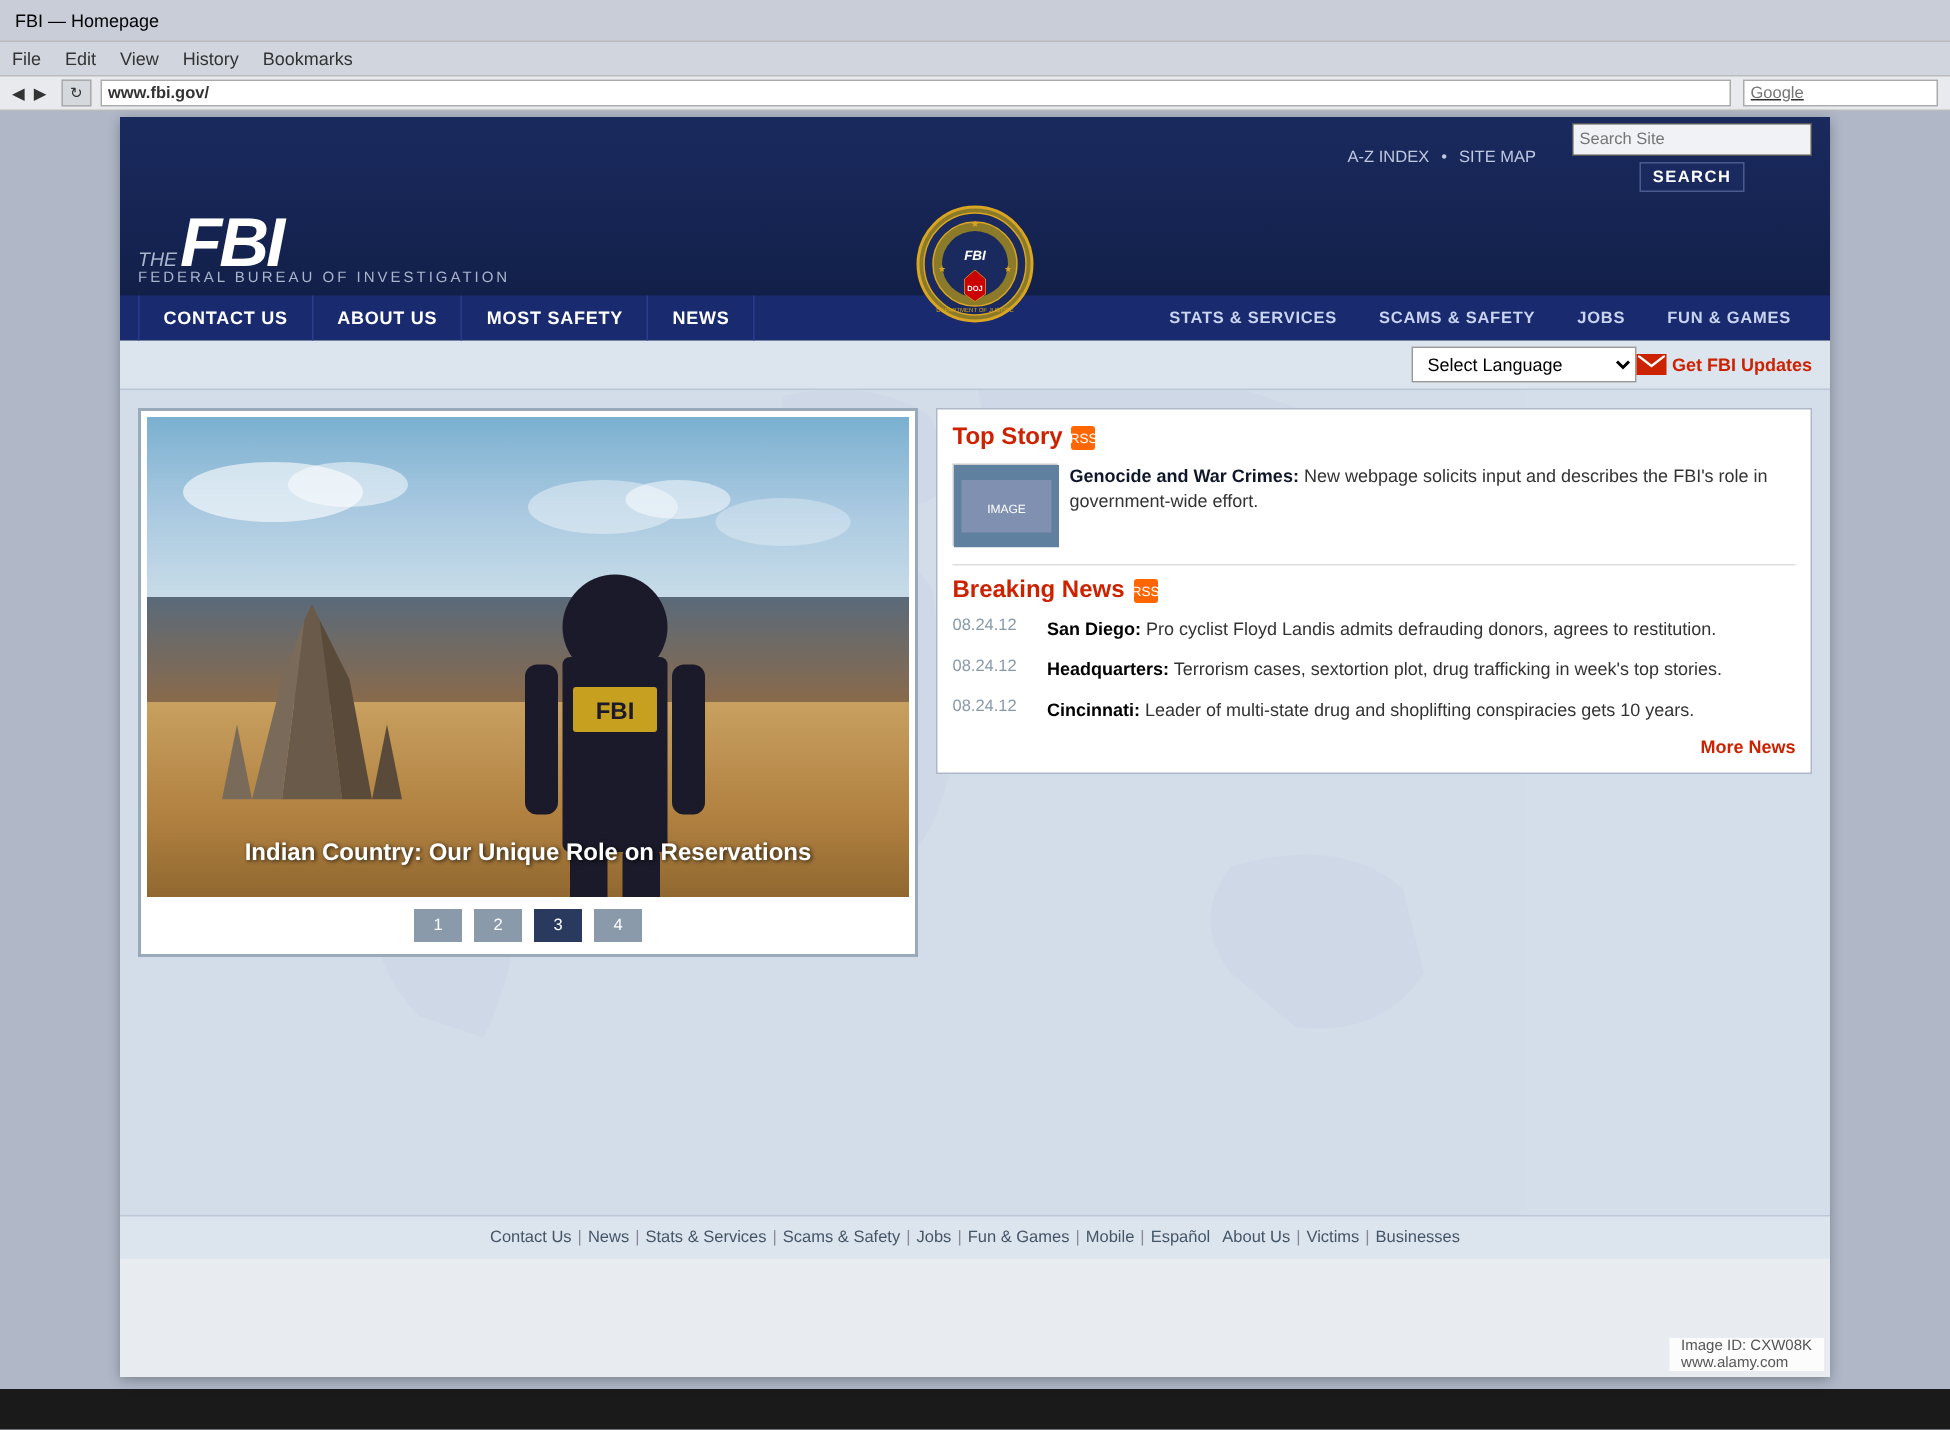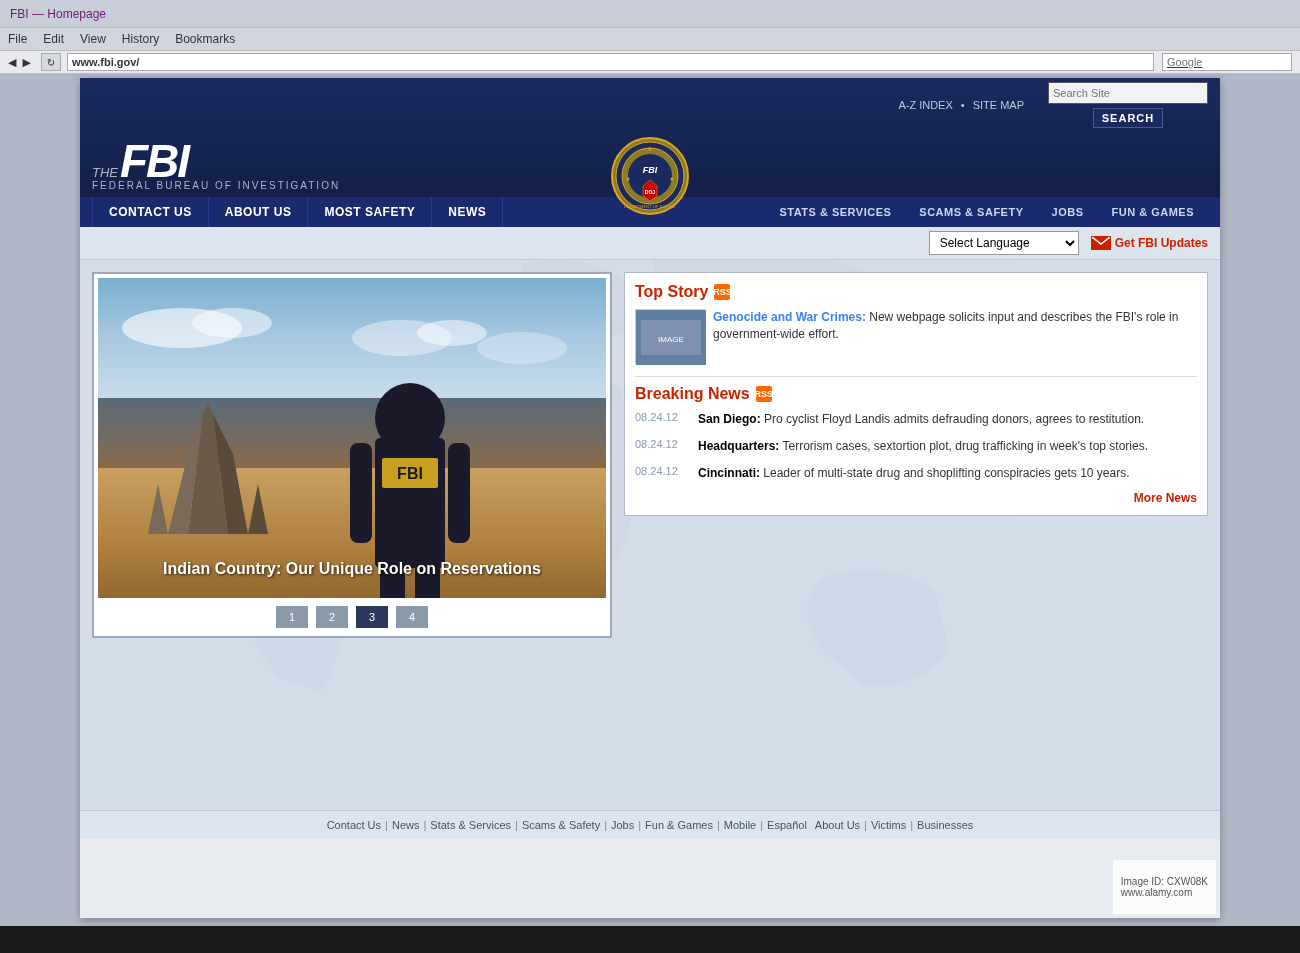--- a/index.html
+++ b/index.html
@@ -20,21 +20,21 @@
       position: relative;
       border-bottom: 1px solid #aaa;
     }
     .browser-title-bar {
       background: #c8cdd8;
       height: 28px;
       display: flex;
       align-items: center;
       padding: 0 10px;
       font-size: 12px;
-      color: #701a75;
+      color: #000000;
       border-bottom: 1px solid #bbb;
     }
     .browser-menu-bar {
       height: 22px;
       display: flex;
       align-items: center;
       padding: 0 8px;
       font-size: 12px;
       color: #333;
       gap: 16px;
@@ -227,21 +227,20 @@
       letter-spacing: 0.5px;
     }
 
     
     .sub-nav-bar {
       background: #dce4ee;
       display: flex;
       align-items: center;
       justify-content: flex-end;
       padding: 4px 12px;
-      gap: 12px;
       border-bottom: 1px solid #bcc8d8;
     }
     .language-select {
       background: white;
       border: 1px solid #999;
       font-size: 12px;
       padding: 3px 6px;
       cursor: pointer;
       width: 150px;
     }
@@ -403,42 +402,42 @@
     .rss-icon {
       width: 16px;
       height: 16px;
       background: #f60;
       border-radius: 2px;
       display: inline-flex;
       align-items: center;
       justify-content: center;
       font-size: 9px;
       color: white;
-      font-weight: bold;
+      font-weight: normal;
     }
 
     .top-story-item {
       display: flex;
       gap: 8px;
       margin-bottom: 12px;
     }
     .story-thumb {
       width: 70px;
       height: 55px;
       background: linear-gradient(135deg, #7090a8, #506070);
       flex-shrink: 0;
       border: 1px solid #ccc;
     }
     .story-text {
       font-size: 12px;
       line-height: 1.4;
       color: #333;
     }
     .story-text strong {
-      color: #3b82f6;
+      color: #0f172a;
     }
 
     .breaking-news-section {
       border-top: 1px solid #ddd;
       padding-top: 8px;
     }
 
     .news-item {
       display: flex;
       gap: 8px;
@@ -487,21 +486,21 @@
     .footer-sep {
       color: #889;
     }
 
     
     .watermark {
       position: absolute;
       bottom: 4px;
       right: 4px;
       background: rgba(255,255,255,0.85);
-      padding: 16px 8px;
+      padding: 0 8px;
       font-size: 10px;
       color: #555;
       z-index: 100;
     }
 
     
     .bottom-bar {
       background: #1a1a1a;
       height: 40px;
       display: flex;

